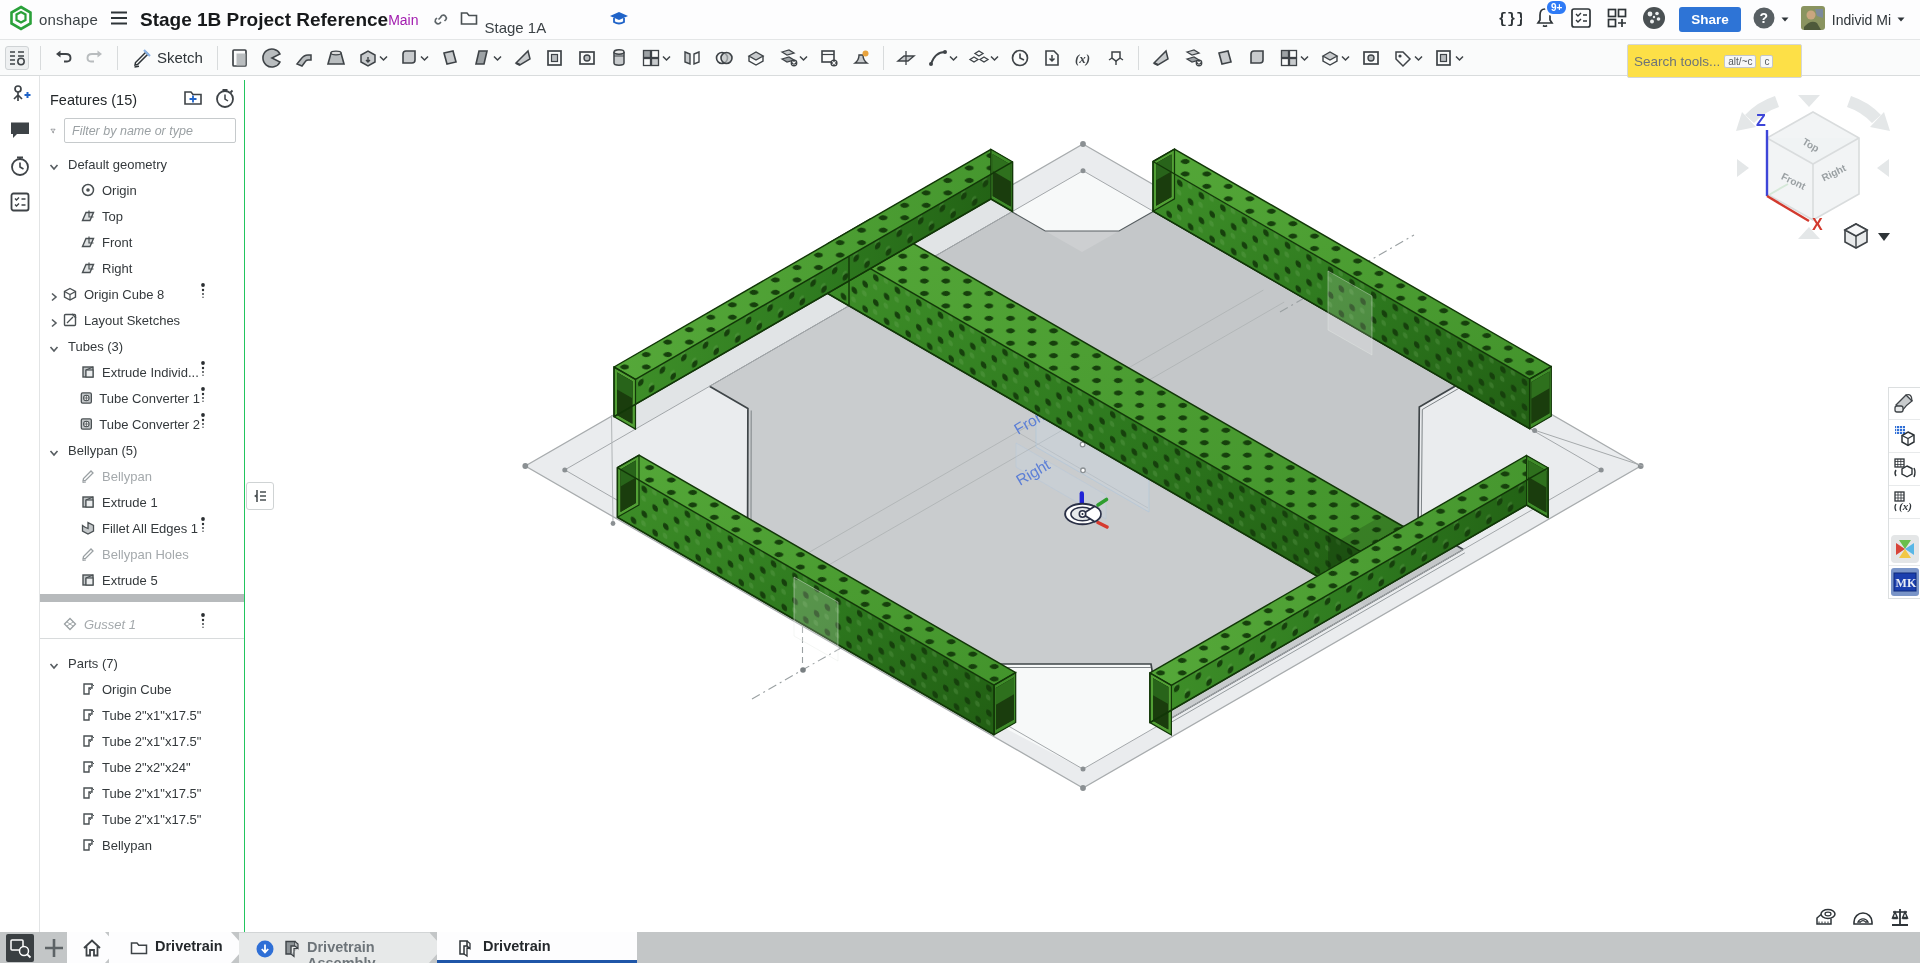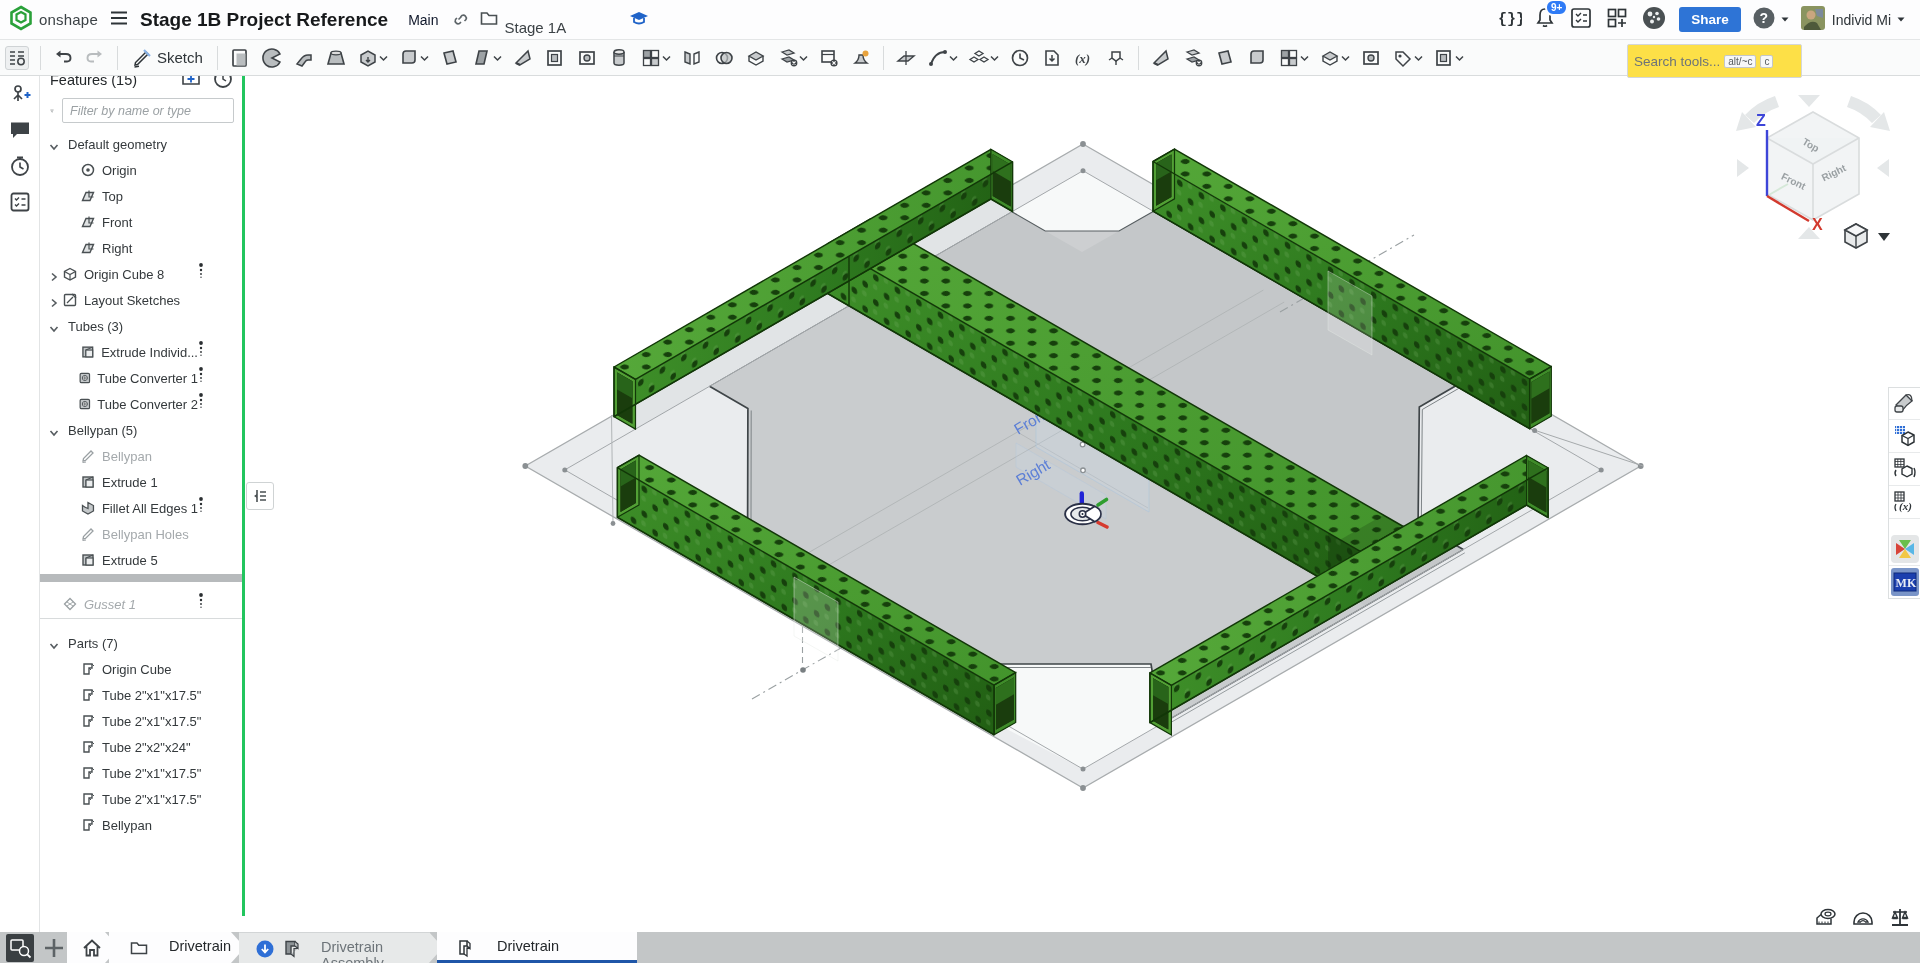--- a/index.html
+++ b/index.html
@@ -1,35 +1,35 @@
 <!DOCTYPE html>
 <html><head><meta charset="utf-8"><style>
 * { margin:0; padding:0; box-sizing:border-box; }
 html,body { width:1920px; height:963px; overflow:hidden; font-family:"Liberation Sans", sans-serif; background:#fff; }
 .page { position:relative; width:1920px; height:963px; }
 #sceneWrap { position:absolute; left:0; top:0; z-index:0; }
 .hdr { position:absolute; left:0; top:0; width:1920px; height:40px; background:#fdfdfe; border-bottom:1px solid #e4e6e7; display:flex; align-items:center; z-index:5; }
 .brand { font-size:15px; color:#3c4246; margin-left:5px; letter-spacing:0.2px; }
 .title { font-size:19px; font-weight:bold; color:#17191b; margin-left:10px; }
-.main { font-size:14px; color:#0f172a; margin-left:20px; }
+.main { font-size:14px; color:#a21caf; margin-left:0; }
 .crumb { font-size:15px; color:#3c4246; margin-left:6px;margin-top:16px; }
 .spacer { flex:1; }
 .hgap { margin-left:10px; }
 .badge { position:absolute; top:-6px; right:-10px; background:#2f7bf6; color:#fff; font-size:10px; font-weight:bold; border-radius:8px; padding:1px 4px; border:2px solid #fdfdfe; }
 .share { margin-left:11px; background:#2e74d6; color:#fff; font-size:13.5px; font-weight:bold; padding:5px 12px; border-radius:3px; }
 .uname { font-size:14px; color:#2e3438; margin-left:7px; }
 .tbar { position:absolute; left:0; top:40px; width:1920px; height:36px; background:#fafbfb; border-bottom:1px solid #d9dcdd; display:flex; align-items:center; z-index:5; }
 .tbi { display:inline-flex; align-items:center; margin:0 5px; }
 .tsep { display:inline-block; width:1px; height:24px; background:#d8dbdc; margin:0 6px; }
 .tbtn { display:inline-flex; align-items:center; font-size:15px; color:#2e3438; margin:0 8px; }
 .search { position:absolute; right:118px; top:4px; background:#fde047; border:1px solid #d4d7d8; border-radius:2px; height:27px; display:flex; align-items:center; padding:16px 6px; font-size:13.5px; width:175px; }
 .kbd { background:#f7f8f8; border:1px solid #c3c7c9; border-radius:2px; font-size:10px; color:#555b5e; padding:0 3px; margin-left:4px; }
 .lstrip { position:absolute; left:0; top:76px; width:40px; height:856px; background:#fff; border-right:1px solid #e2e4e5; z-index:4; }
 .lsi { width:40px; height:36px; display:flex; align-items:center; justify-content:center; }
-.panel { position:absolute; left:40px; top:60px; width:205px; height:856px; background:#fff; border-right:3px solid #22c55e; z-index:4; }
+.panel { position:absolute; left:40px; top:80px; width:205px; height:856px; background:#fff; border-right:1px solid #22c55e; z-index:4; }
 .phead { display:flex; align-items:center; padding:7px 8px 3px 10px; }
 .ptitle { font-size:14.5px; color:#23272a; flex:1; }
 .phico { margin-left:10px; }
 .pfilter { display:flex; align-items:center; padding:2px 8px 3px 10px; }
 .pfilter input { width:176px; height:25px; margin-left:8px; border:1px solid #c6cacc; border-radius:2px; font-style:italic; font-size:12.5px; color:#9ba1a4; padding-left:7px; font-family:"Liberation Sans",sans-serif; outline:none; }
 .pfilter input::placeholder { color:#9ba1a4; }
 .trow { display:flex; align-items:flex-end; height:26px; font-size:13px; color:#34393c; }
 .trow.gray { color:#a4a9ac; }
 .chev { width:16px; display:inline-flex; justify-content:center; }
 .tlabel { margin-left:6px; white-space:nowrap; }
@@ -40,21 +40,21 @@
 .rstrip { position:absolute; right:0; top:387px; width:32px; background:#fff; border-left:1px solid #dcdfe0; z-index:4; }
 .rsi { width:31px; height:33px; display:flex; align-items:center; justify-content:center; border-bottom:1px solid #e8eaeb; background:#fff; }
 .vcube { position:absolute; right:0; top:80px; z-index:3; }
 .bmeas { position:absolute; right:8px; top:906px; display:flex; gap:13px; z-index:4; }
 .bbar { position:absolute; left:0; top:932px; width:1920px; height:31px; background:#c3c6c7; display:flex; z-index:6; }
 .tab { position:relative; height:31px; display:flex; align-items:flex-start; }
 .tab.home { width:52px; background:#fdfdfe; clip-path:polygon(0 0, 38px 0, 52px 50%, 38px 100%, 0 100%); margin-left:0px; }
 .tab.t1 { width:136px; background:#fdfdfe; clip-path:polygon(0 0, 122px 0, 136px 50%, 122px 100%, 0 100%); margin-left:-10px; }
 .tab.t2 { width:204px; background:#e7e9e9; clip-path:polygon(0 0, 190px 0, 204px 50%, 190px 100%, 0 100%); margin-left:-6px; border-top:1px solid #d2d5d6; }
 .tab.t3 { width:200px; background:#fdfdfe; margin-left:-6px; border-bottom:3px solid #1f56a8; }
-.tabtxt { font-size:14.5px; color:#6d7479; margin-left:20px; margin-top:6px; }
+.tabtxt { font-size:14.5px; color:#6d7479; margin-left:6px; margin-top:6px;font-weight:bold; }
 .tabtxt.dark { color:#24282b; }
 </style></head>
 <body>
 <div class="page">
   <div id="sceneWrap"><svg id="scene" xmlns="http://www.w3.org/2000/svg" width="1920" height="963" viewBox="0 0 1920 963">
         <defs>
 <linearGradient id="gTopA" x1="0" y1="0" x2="1" y2="0">
  <stop offset="0" stop-color="#55a839"></stop>
             <stop offset="1" stop-color="#45962e"></stop>
 </linearGradient>

